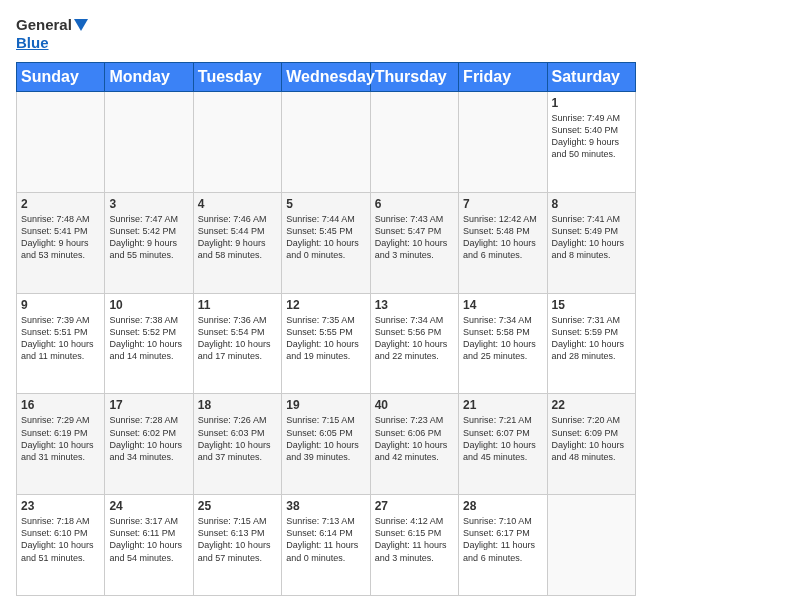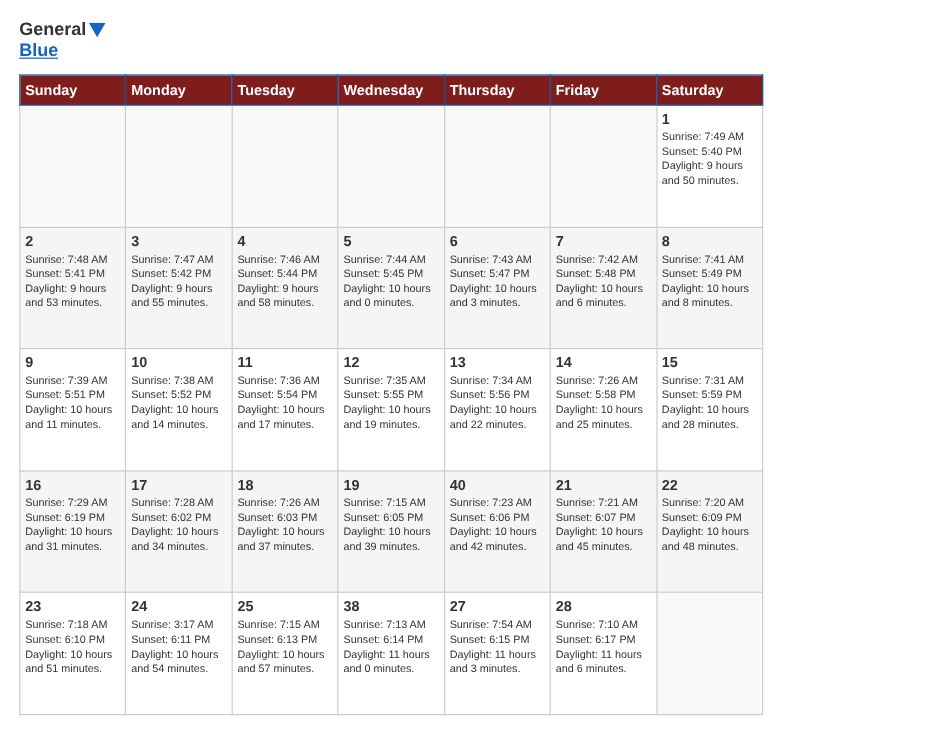--- a/index.html
+++ b/index.html
@@ -42,23 +42,23 @@
       color: #555;
     }
     .calendar {
       flex: 1;
       border: 1px solid #ccc;
       border-collapse: collapse;
       width: 100%;
       table-layout: fixed;
     }
     .calendar th {
-      background: #7f1d1d;
+      background: #3b82f6;
       color: #fff;
-      font-size: 12px;
+      font-size: 16px;
       font-weight: bold;
       padding: 5px 4px;
       text-align: left;
       border: 1px solid #1255a0;
     }
     .calendar td {
       vertical-align: top;
       padding: 4px 4px;
       border: 1px solid #ccc;
       font-size: 9.5px;
@@ -163,21 +163,21 @@
           </td>
           <td>
             <span class="day-num">6</span>
             <div class="day-info">Sunrise: 7:43 AM
 Sunset: 5:47 PM
 Daylight: 10 hours
 and 3 minutes.</div>
           </td>
           <td>
             <span class="day-num">7</span>
-            <div class="day-info">Sunrise: 7:42 AM
+            <div class="day-info">Sunrise: 12:42 AM
 Sunset: 5:48 PM
 Daylight: 10 hours
 and 6 minutes.</div>
           </td>
           <td>
             <span class="day-num">8</span>
             <div class="day-info">Sunrise: 7:41 AM
 Sunset: 5:49 PM
 Daylight: 10 hours
 and 8 minutes.</div>
@@ -214,21 +214,21 @@
           </td>
           <td>
             <span class="day-num">13</span>
             <div class="day-info">Sunrise: 7:34 AM
 Sunset: 5:56 PM
 Daylight: 10 hours
 and 22 minutes.</div>
           </td>
           <td>
             <span class="day-num">14</span>
-            <div class="day-info">Sunrise: 7:26 AM
+            <div class="day-info">Sunrise: 7:34 AM
 Sunset: 5:58 PM
 Daylight: 10 hours
 and 25 minutes.</div>
           </td>
           <td>
             <span class="day-num">15</span>
             <div class="day-info">Sunrise: 7:31 AM
 Sunset: 5:59 PM
 Daylight: 10 hours
 and 28 minutes.</div>
@@ -309,21 +309,21 @@
           </td>
           <td>
             <span class="day-num">38</span>
             <div class="day-info">Sunrise: 7:13 AM
 Sunset: 6:14 PM
 Daylight: 11 hours
 and 0 minutes.</div>
           </td>
           <td>
             <span class="day-num">27</span>
-            <div class="day-info">Sunrise: 7:54 AM
+            <div class="day-info">Sunrise: 4:12 AM
 Sunset: 6:15 PM
 Daylight: 11 hours
 and 3 minutes.</div>
           </td>
           <td>
             <span class="day-num">28</span>
             <div class="day-info">Sunrise: 7:10 AM
 Sunset: 6:17 PM
 Daylight: 11 hours
 and 6 minutes.</div>

